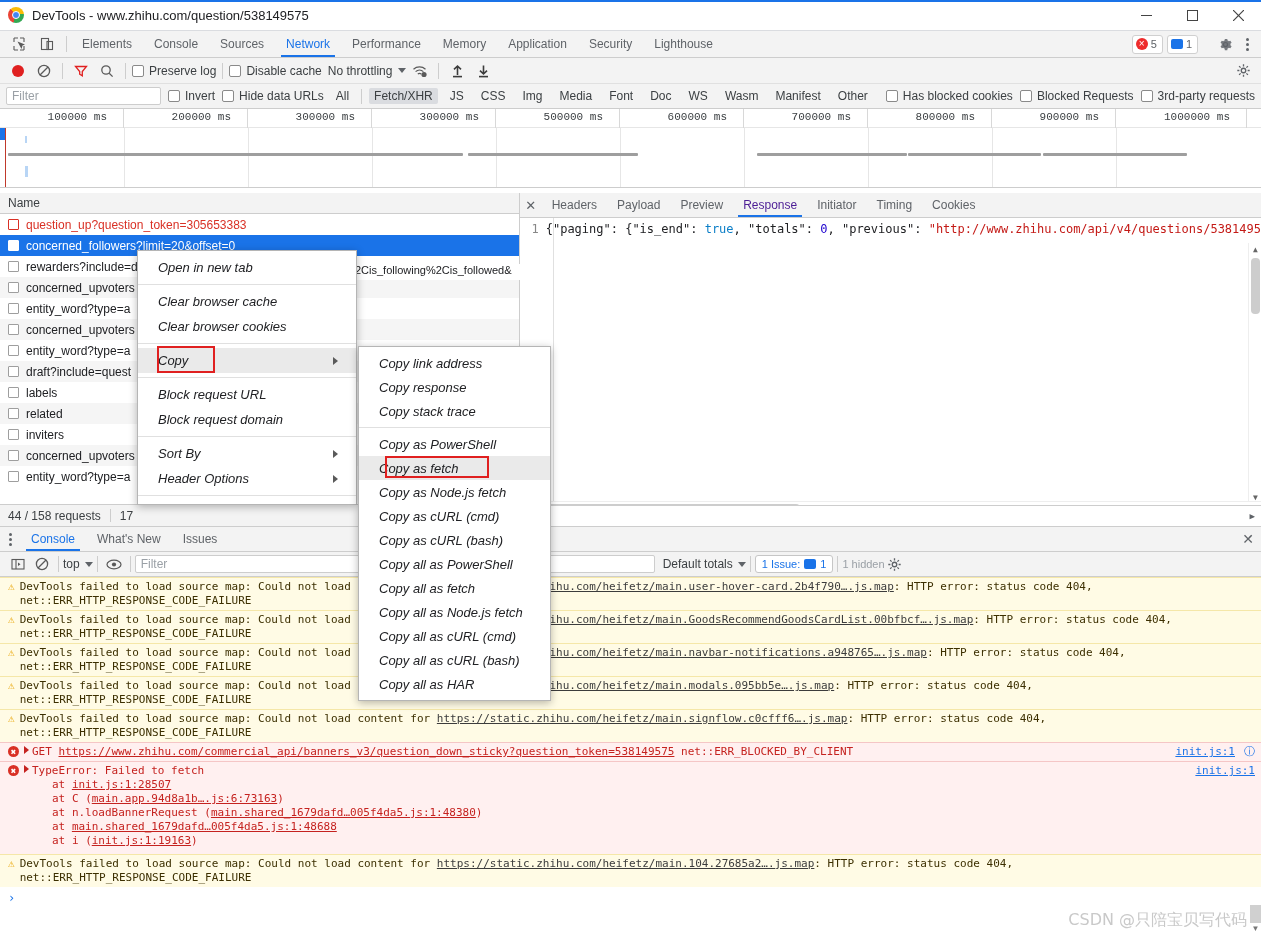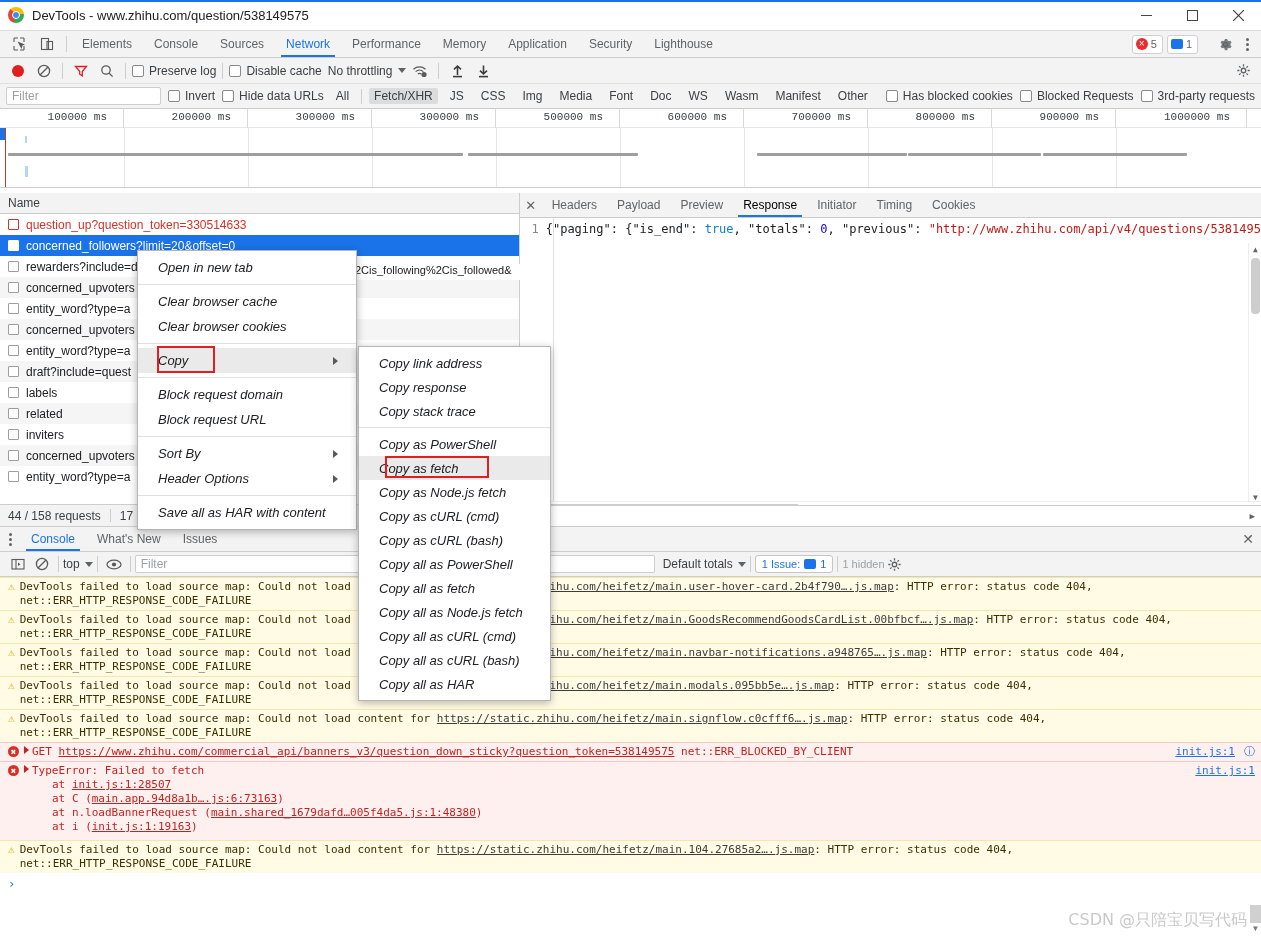--- a/index.html
+++ b/index.html
@@ -150,21 +150,21 @@
   }
   .rs-sep { width: 1px; height: 13px; background: #cdcdcd; }
 
   .detailpane { flex: 1; display: flex; flex-direction: column; background: #fff; position: relative; }
   .dp-tabs {
     height: 25px; background: #f3f3f3; border-bottom: 1px solid #cdcdcd;
     display: flex; align-items: stretch; font-size: 12px;
   }
   .dp-close { width: 22px; display: flex; align-items: center; justify-content: center; color: #5f6368; font-size: 13px; }
   .dp-tab { display: flex; align-items: center; padding: 0 10px; color: #5f6368; position: relative; }
-  .dp-tab.active { color: #000000; }
+  .dp-tab.active { color: #4c1d95; }
   .dp-tab.active::after { content: ""; position: absolute; left: 5px; right: 5px; bottom: 0; height: 2px; background: #1a73e8; }
   .dp-body { flex: 1; position: relative; overflow: hidden; font-family: "DejaVu Sans Mono", monospace; font-size: 12px; }
   .code-line { display: flex; padding-top: 4px; white-space: nowrap; }
   .ln { width: 26px; text-align: right; color: #878787; padding-right: 7px; flex: none; }
   .gutter-line { position: absolute; left: 33px; top: 0; bottom: 0; width: 1px; background: #e0e0e0; }
   .tok-str { color: #c41a16; }
   .tok-num { color: #1c00cf; }
   .tok-bool { color: #0b7ec7; }
   .dp-scroll-v {
     position: absolute; right: 0; top: 25px; bottom: 22px; width: 13px;
@@ -477,21 +477,21 @@
 
   <div class="split">
 
     <div class="reqpane">
       <div class="req-head">
         <span>Name</span>
       </div>
       <div class="req-list">
         <div class="req-row error">
           <span class="rbox"></span>
-          <span>question_up?question_token=330514633</span>
+          <span>question_up?question_token=305653383</span>
         </div>
         <div class="req-row selected">
           <span class="rbox"></span>
           <span>concerned_followers?limit=20&amp;offset=0</span>
         </div>
         <div class="req-row">
           <span class="rbox"></span>
           <span>rewarders?include=d</span>
         </div>
         <div class="req-row">
@@ -672,20 +672,21 @@
         <span style="margin-left:4px; color:#1a73e8;">ⓘ</span>
       </div>
 
       <div class="logrow err" style="padding-bottom:6px">
         <span class="ic-err">✖</span>
         <span class="logtext">
           <span><span class="tri"></span><span>TypeError: Failed to fetch</span></span>
           <div class="stackline"><span>at </span><span class="lnk-blue">init.js:1:28507</span></div>
           <div class="stackline"><span>at </span><span>C </span>(<span class="lnk-blue">main.app.94d8a1b….js:6:73163</span>)</div>
           <div class="stackline"><span>at </span><span>n.loadBannerRequest </span>(<span class="lnk-blue">main.shared_1679dafd…005f4da5.js:1:48380</span>)</div>
+          <div class="stackline"><span>at </span><span class="lnk-blue">main.shared_1679dafd…005f4da5.js:1:48688</span></div>
           <div class="stackline"><span>at </span><span>i </span>(<span class="lnk-blue">init.js:1:19163</span>)</div>
         </span>
         <span class="src-link">init.js:1</span>
       </div>
 
       <div class="logrow warn">
         <span class="ic-warn">⚠</span>
         <span class="logtext"><span>DevTools failed to load source map: Could not load content for </span><span class="lnk">https://static.zhihu.com/heifetz/main.104.27685a2….js.map</span><span>: HTTP error: status code 404,</span><br><span>net::ERR_HTTP_RESPONSE_CODE_FAILURE</span></span>
       </div>
 
@@ -707,33 +708,32 @@
     <div class="ctx-item">Open in new tab</div>
     <div class="ctx-sep"></div>
     <div class="ctx-item">Clear browser cache</div>
     <div class="ctx-item">Clear browser cookies</div>
     <div class="ctx-sep"></div>
     <div class="ctx-item hl">
       <span>Copy</span>
       <span class="sub-arrow"></span>
     </div>
     <div class="ctx-sep"></div>
+    <div class="ctx-item">Block request URL</div>
     <div class="ctx-item">Block request domain</div>
-    <div class="ctx-item">Block request URL</div>
     <div class="ctx-sep"></div>
     <div class="ctx-item">
       <span>Sort By</span>
       <span class="sub-arrow"></span>
     </div>
     <div class="ctx-item">
       <span>Header Options</span>
       <span class="sub-arrow"></span>
     </div>
     <div class="ctx-sep"></div>
-    <div class="ctx-item">Save all as HAR with content</div>
   </div>
 
   <div class="redbox" style="left:157px; top:346px; width:58px; height:27px;"></div>
 
   <div class="ctxmenu" style="left:358px; top:346px; width:193px;">
     <div class="ctx-item" style="height:24px;">Copy link address</div>
     <div class="ctx-item" style="height:24px;">Copy response</div>
     <div class="ctx-item" style="height:24px;">Copy stack trace</div>
     <div class="ctx-sep"></div>
     <div class="ctx-item" style="height:24px;">Copy as PowerShell</div>

